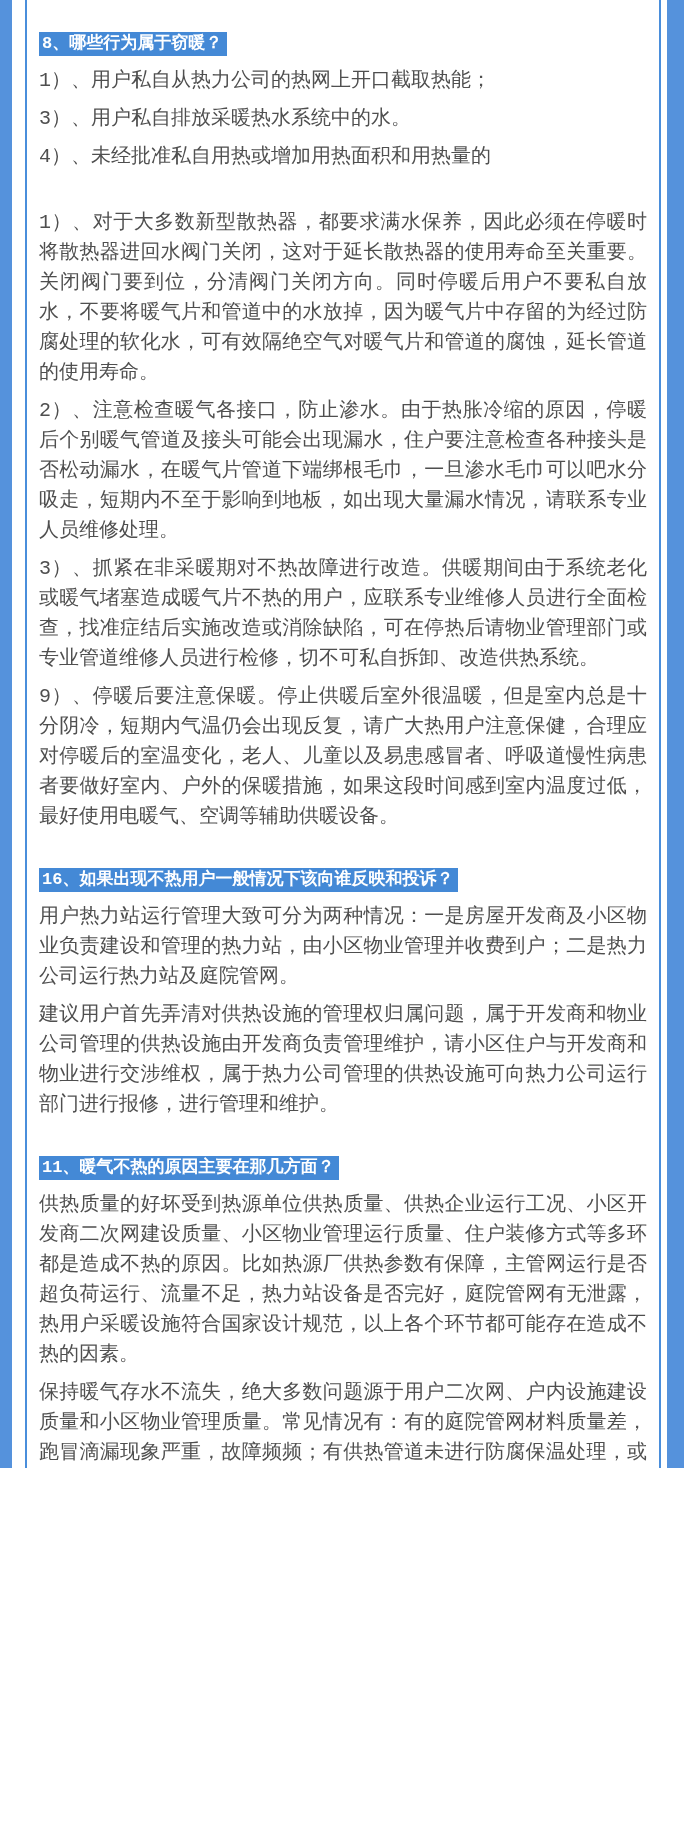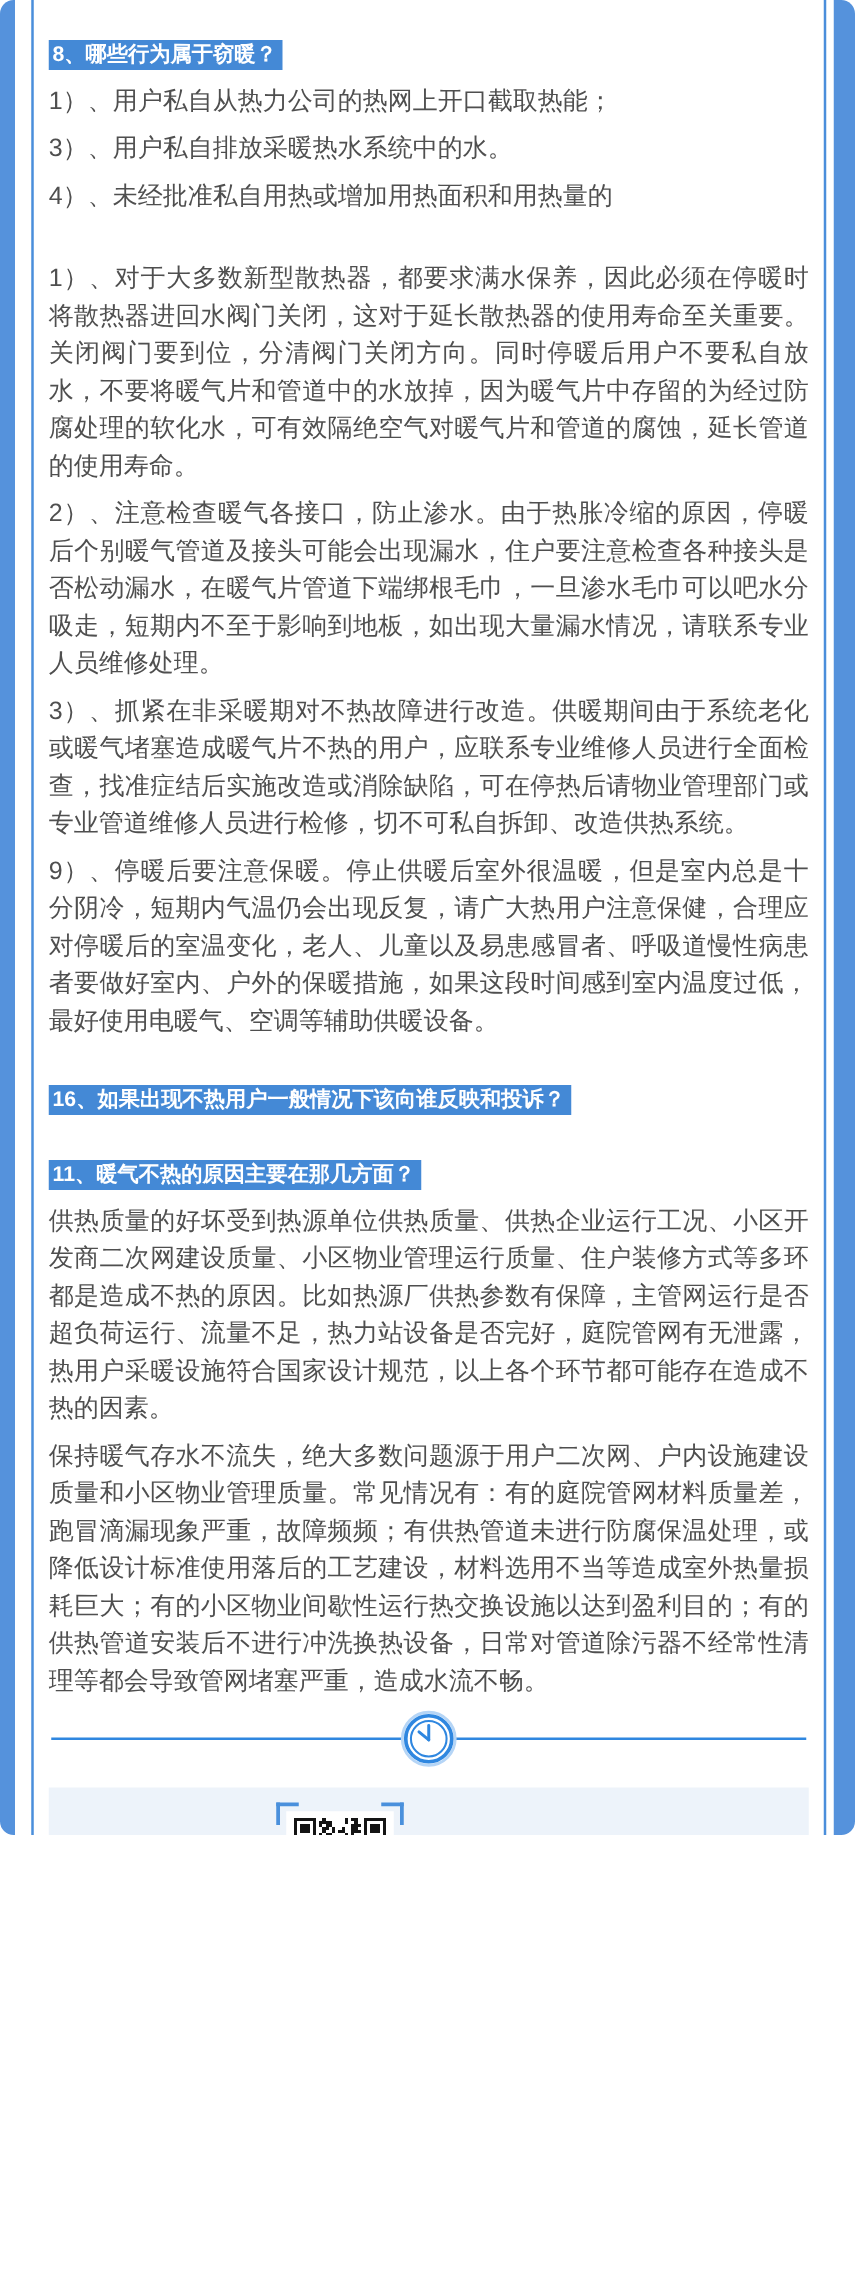--- a/index.html
+++ b/index.html
@@ -1,19 +1,18 @@
 <!DOCTYPE html>
 <html><head>
 <meta charset="utf-8">
 <style>
   html,body{margin:0;padding:0;background:#fff;}
   .page{
     position:relative;width:684px;height:1468px;overflow:hidden;background:#fff;
-    font-family:Liberation Sans, sans-serif;
-    border-radius:11px;
+    font-family:Liberation Mono, monospace;
   }
   .frame{position:absolute;background:#5592dc;}
   .frame-left{left:0;top:0;width:12px;height:1828px;}
   .frame-right{left:667px;top:0;width:17px;height:1828px;}
   .frame-bottom{left:0;top:1811px;width:684px;height:17px;}
   .content-box{
     position:absolute;left:25px;top:-6px;width:636px;height:1808px;
     box-sizing:border-box;border:2px solid #4a8edb;background:#fff;
   }
   .content{padding:36px 12px 0 12px;}
@@ -96,20 +95,24 @@
               <p class="para">2）、注意检查暖气各接口，防止渗水。由于热胀冷缩的原因，停暖后个别暖气管道及接头可能会出现漏水，住户要注意检查各种接头是否松动漏水，在暖气片管道下端绑根毛巾，一旦渗水毛巾可以吧水分吸走，短期内不至于影响到地板，如出现大量漏水情况，请联系专业人员维修处理。</p>
               <p class="para">3）、抓紧在非采暖期对不热故障进行改造。供暖期间由于系统老化或暖气堵塞造成暖气片不热的用户，应联系专业维修人员进行全面检查，找准症结后实施改造或消除缺陷，可在停热后请物业管理部门或专业管道维修人员进行检修，切不可私自拆卸、改造供热系统。</p>
               <p class="para">9）、停暖后要注意保暖。停止供暖后室外很温暖，但是室内总是十分阴冷，短期内气温仍会出现反复，请广大热用户注意保健，合理应对停暖后的室温变化，老人、儿童以及易患感冒者、呼吸道慢性病患者要做好室内、户外的保暖措施，如果这段时间感到室内温度过低，最好使用电暖气、空调等辅助供暖设备。</p>
             </div>
   </div>
 
   <div class="section">
     <div class="badge-row">
       <span class="badge">16、如果出现不热用户一般情况下该向谁反映和投诉？</span>
     </div>
+    <div>
+              <p class="para">用户热力站运行管理大致可分为两种情况：一是房屋开发商及小区物业负责建设和管理的热力站，由小区物业管理并收费到户；二是热力公司运行热力站及庭院管网。</p>
+              <p class="para">建议用户首先弄清对供热设施的管理权归属问题，属于开发商和物业公司管理的供热设施由开发商负责管理维护，请小区住户与开发商和物业进行交涉维权，属于热力公司管理的供热设施可向热力公司运行部门进行报修，进行管理和维护。</p>
+            </div>
   </div>
 
   <div class="section">
     <div class="badge-row">
       <span class="badge">11、暖气不热的原因主要在那几方面？</span>
     </div>
     <div>
               <p class="para">供热质量的好坏受到热源单位供热质量、供热企业运行工况、小区开发商二次网建设质量、小区物业管理运行质量、住户装修方式等多环都是造成不热的原因。比如热源厂供热参数有保障，主管网运行是否超负荷运行、流量不足，热力站设备是否完好，庭院管网有无泄露，热用户采暖设施符合国家设计规范，以上各个环节都可能存在造成不热的因素。</p>
               <p class="para">保持暖气存水不流失，绝大多数问题源于用户二次网、户内设施建设质量和小区物业管理质量。常见情况有：有的庭院管网材料质量差，跑冒滴漏现象严重，故障频频；有供热管道未进行防腐保温处理，或降低设计标准使用落后的工艺建设，材料选用不当等造成室外热量损耗巨大；有的小区物业间歇性运行热交换设施以达到盈利目的；有的供热管道安装后不进行冲洗换热设备，日常对管道除污器不经常性清理等都会导致管网堵塞严重，造成水流不畅。</p>
             </div>

